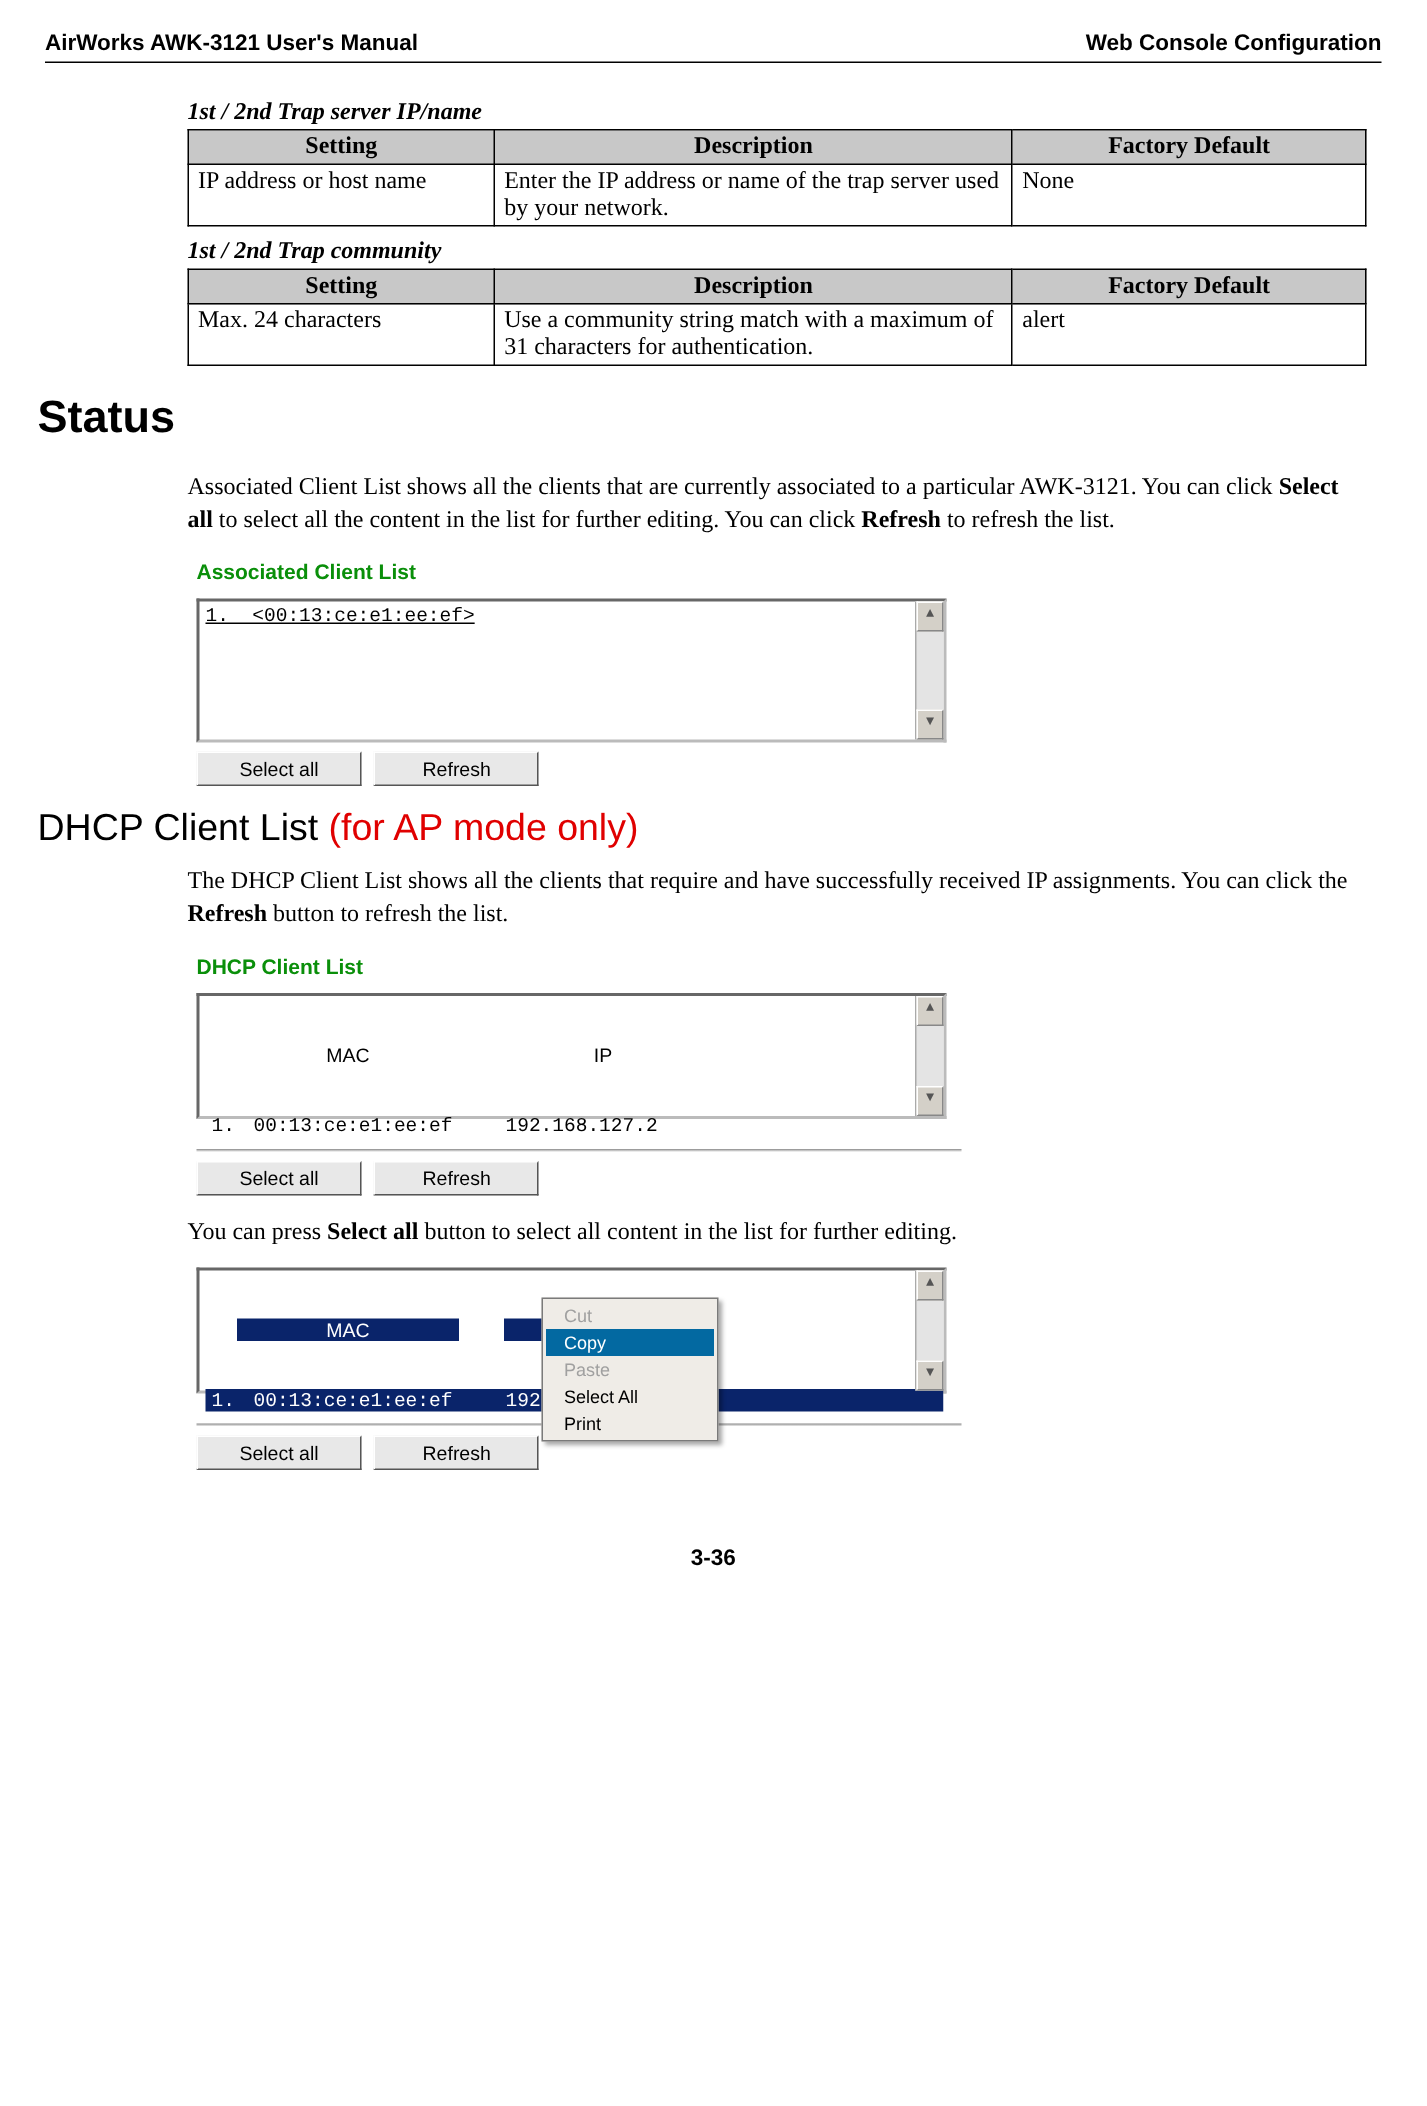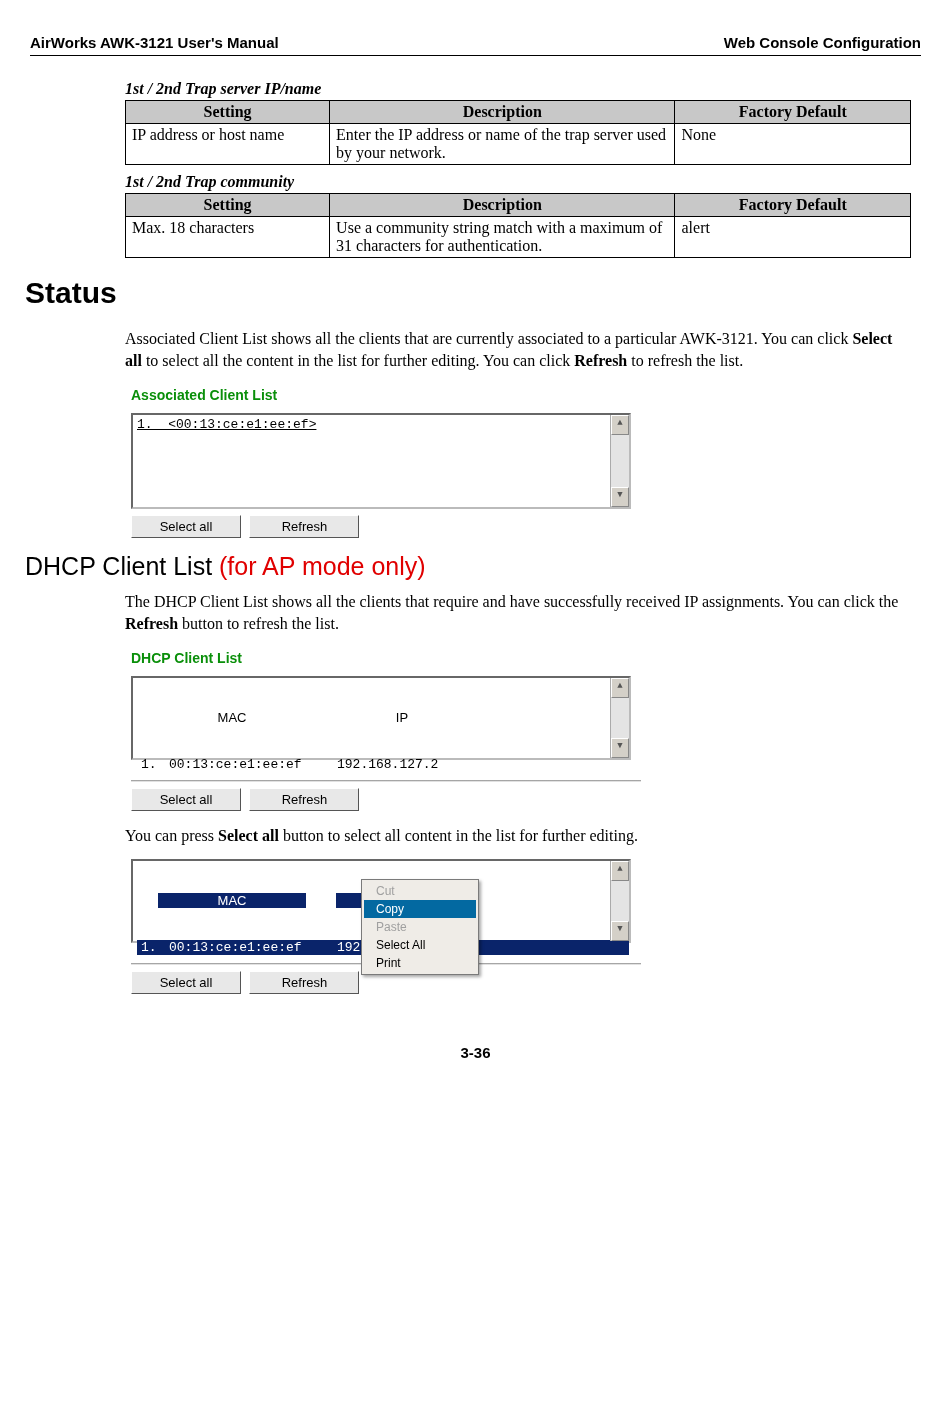--- a/index.html
+++ b/index.html
@@ -4,21 +4,21 @@
 <style>
   body {
     margin: 0;
     padding: 0;
     font-family: "Times New Roman", Times, serif;
     background: #fff;
     color: #000;
     width: 951px;
   }
   .page {
-    padding: 34px 30px 40px 30px;
+    padding: 20px 30px 40px 30px;
     box-sizing: border-box;
   }
   .header-row {
     display: flex;
     justify-content: space-between;
     font-family: Arial, Helvetica, sans-serif;
     font-weight: bold;
     font-size: 15px;
     margin-bottom: 4px;
   }
@@ -248,21 +248,21 @@
           <col class="col-desc">
           <col class="col-default">
         </colgroup>
       <tbody>
           <tr>
         <th>Setting</th>
         <th>Description</th>
         <th>Factory Default</th>
       </tr>
       <tr>
-        <td>Max. 18 characters</td>
+        <td>Max. 24 characters</td>
         <td>Use a community string match with a maximum of 31 characters for authentication.</td>
         <td>alert</td>
       </tr>
     </tbody>
       </table>
   </div>
 
   <h1 class="status">Status</h1>
 
   <div class="content-indent">

